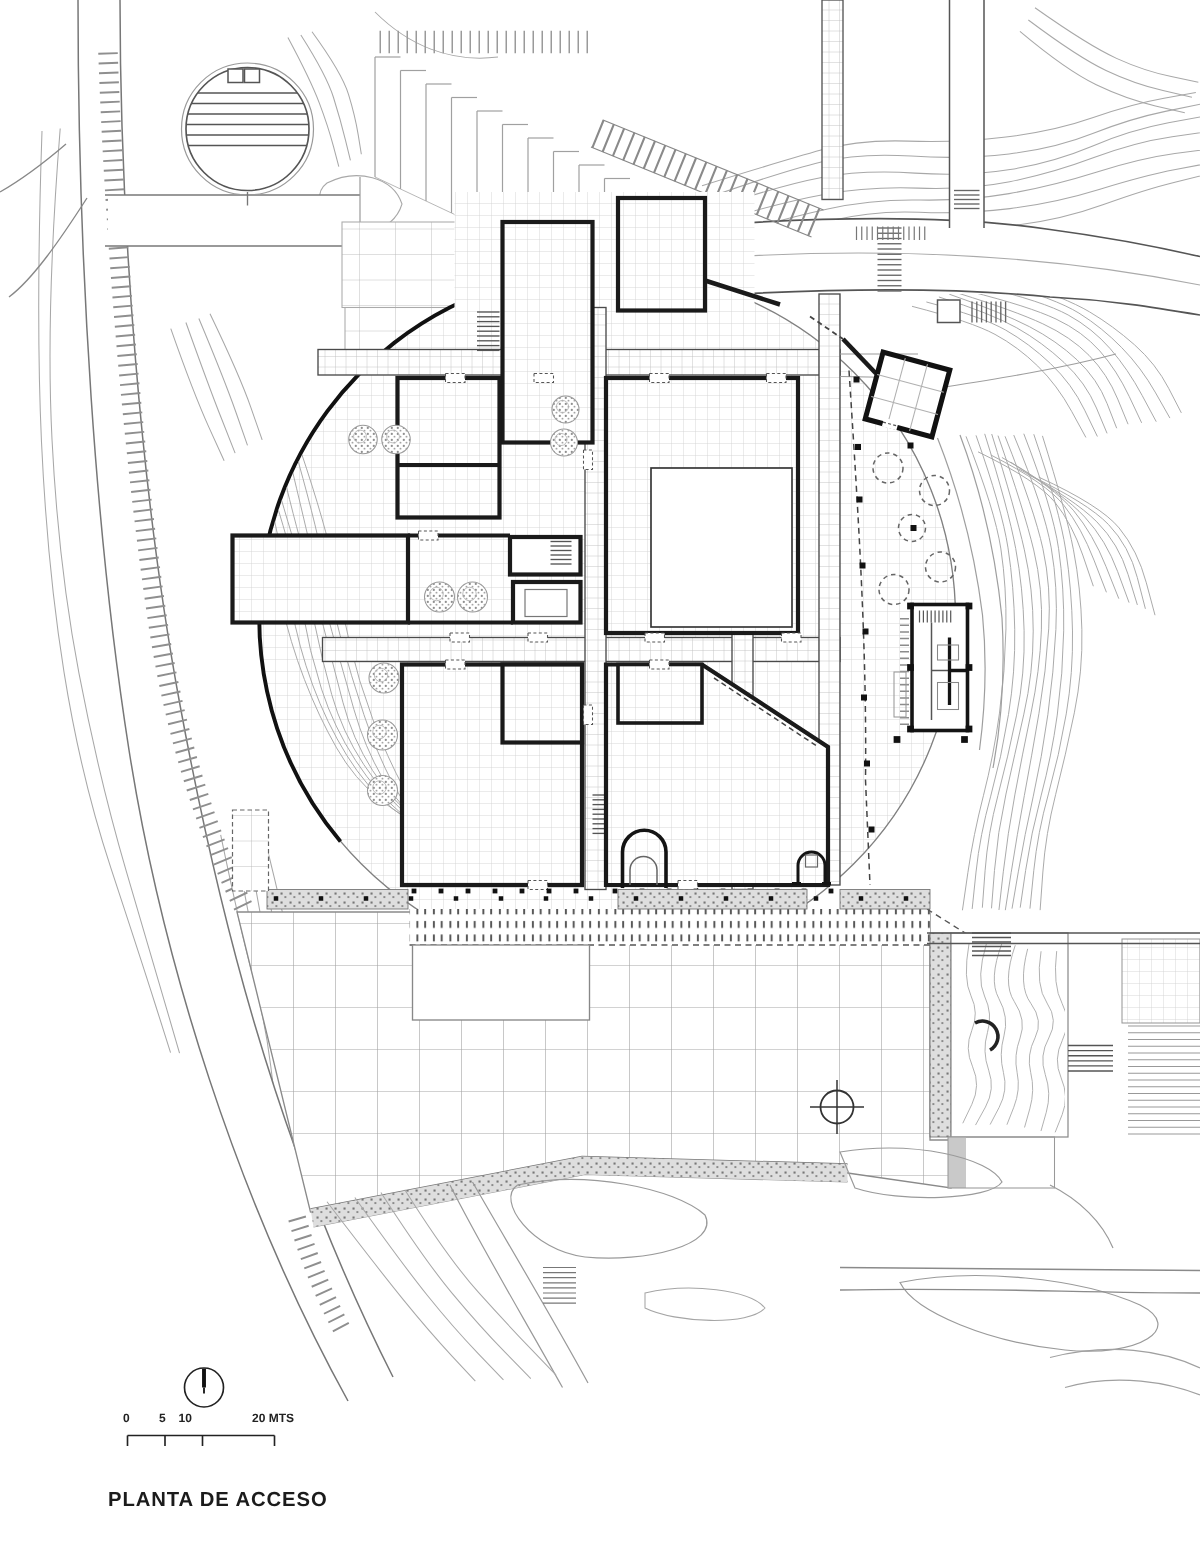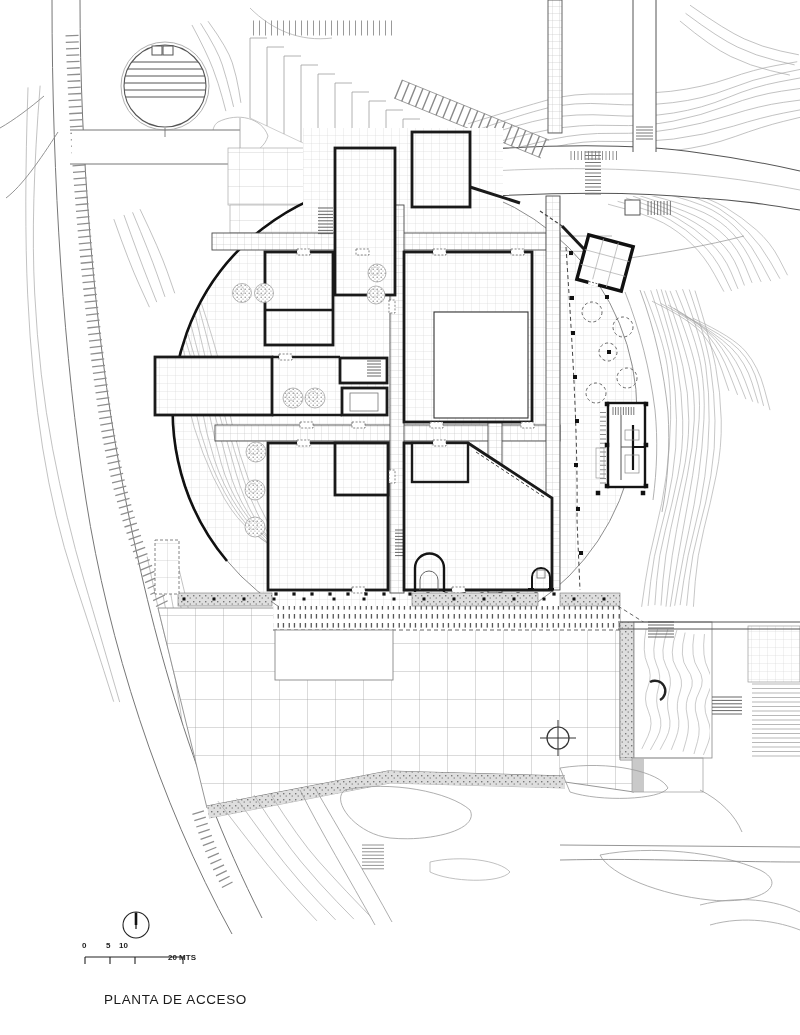--- a/index.html
+++ b/index.html
@@ -1,22 +1,22 @@
 <!DOCTYPE html>
 <html><head>
 <meta charset="utf-8">
 <style>
   html,body{margin:0;padding:0;background:#ffffff;}
   .sheet{position:relative;width:800px;height:1035px;background:#fff;overflow:hidden;
          font-family:"Liberation Sans",sans-serif;}
   .sheet svg{position:absolute;left:0;top:0;}
-  .plan-title{position:absolute;left:104px;top:992px;font-size:13.5px;font-weight:normal;
+  .plan-title{position:absolute;left:72px;top:992px;font-size:13.5px;font-weight:bold;
               letter-spacing:.6px;color:#1b1b1b;}
   .scale-label{position:absolute;top:941px;font-size:8px;font-weight:bold;color:#222;}
-  .sl-0{left:82px;} .sl-5{left:106px;} .sl-10{left:119px;} .sl-20{left:168px;margin-top:12px;}
+  .sl-0{left:82px;} .sl-5{left:106px;} .sl-10{left:119px;} .sl-20{left:168px;}
 </style>
 </head>
 <body>
 
 <div class="sheet">
   <svg id="plan" width="800" height="1035" viewBox="0 0 800 1035">
     <defs>
       <pattern id="fineGrid" width="8" height="8" patternUnits="userSpaceOnUse">
         <rect width="8" height="8" fill="#ffffff"></rect>
         <path d="M8 0V8M0 8H8" stroke="#d2d2d2" stroke-width="0.6" fill="none"></path>

